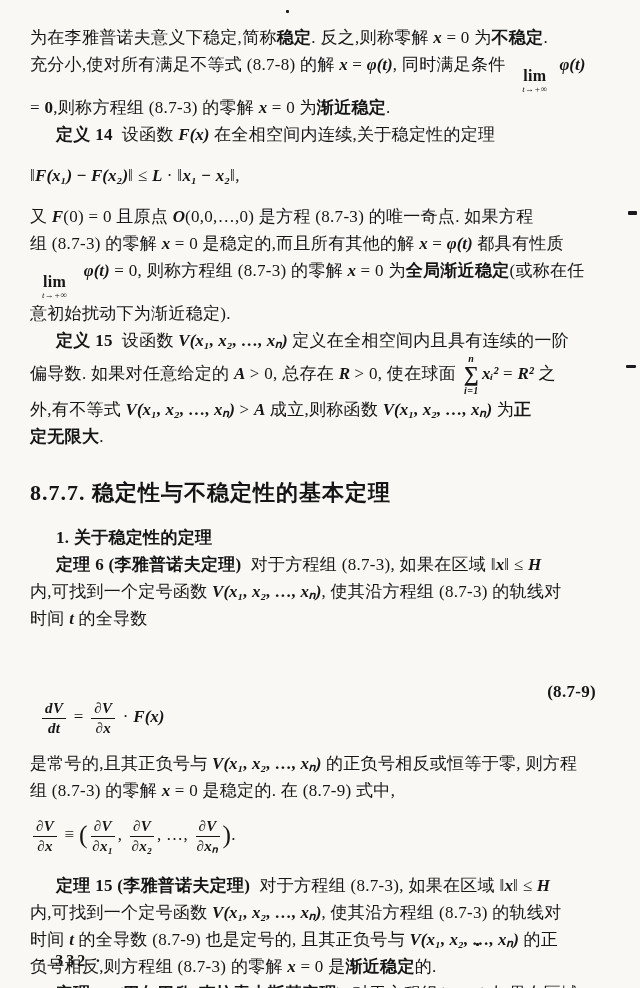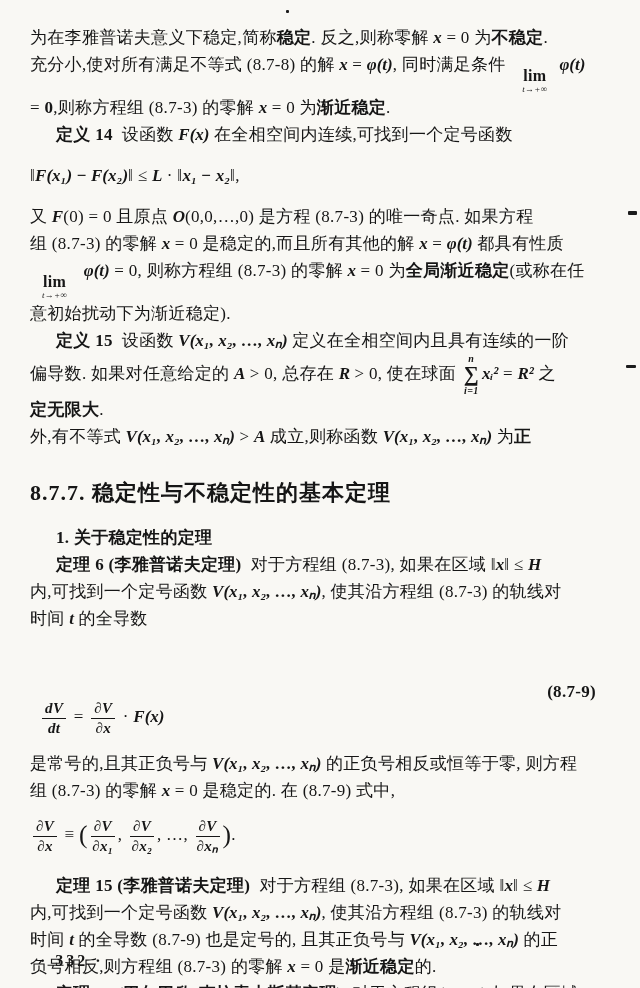--- a/index.html
+++ b/index.html
@@ -109,30 +109,30 @@
   .a4 { left:476px; top:943px; width:3px;  height:3px; }
 </style>
 </head>
 <body>
 
 <div class="page">
 
   <div class="line"><span>为在李雅普诺夫意义下稳定,简称</span><span class="bold">稳定</span><span>. 反之,则称零解 </span><span class="math">x</span><span> = 0 为</span><span class="bold">不稳定</span><span>.</span></div>
   <div class="line"><span>充分小,使对所有满足不等式 (8.7-8) 的解 </span><span class="math">x</span><span> = </span><span class="math">φ(t)</span><span>, 同时满足条件 </span><span class="limwrap"><span class="limtop">lim</span><span class="limsub">t→+∞</span></span><span class="math">φ(t)</span></div>
   <div class="line"><span>= </span><span class="bold">0</span><span>,则称方程组 (8.7-3) 的零解 </span><span class="math">x</span><span> = 0 为</span><span class="bold">渐近稳定</span><span>.</span></div>
-  <div class="line indent"><span class="bold">定义 14</span><span>  设函数 </span><span class="math">F(x)</span><span> 在全相空间内连续,可找到一个定号函数</span></div>
+  <div class="line indent"><span class="bold">定义 14</span><span>  设函数 </span><span class="math">F(x)</span><span> 在全相空间内连续,关于稳定性的定理</span></div>
   <div class="line center"><span>‖</span><span class="math">F(x₁) − F(x₂)</span><span>‖ ≤ </span><span class="math">L</span><span> · ‖</span><span class="math">x₁ − x₂</span><span>‖,</span></div>
   <div class="line"><span>又 </span><span class="math">F</span><span>(0) = 0 且原点 </span><span class="math">O</span><span>(0,0,…,0) 是方程 (8.7-3) 的唯一奇点. 如果方程</span></div>
   <div class="line"><span>组 (8.7-3) 的零解 </span><span class="math">x</span><span> = 0 是稳定的,而且所有其他的解 </span><span class="math">x</span><span> = </span><span class="math">φ(t)</span><span> 都具有性质</span></div>
   <div class="line"><span class="limwrap"><span class="limtop">lim</span><span class="limsub">t→+∞</span></span><span> </span><span class="math">φ(t)</span><span> = 0, 则称方程组 (8.7-3) 的零解 </span><span class="math">x</span><span> = 0 为</span><span class="bold">全局渐近稳定</span><span>(或称在任</span></div>
   <div class="line"><span>意初始扰动下为渐近稳定).</span></div>
   <div class="line indent"><span class="bold">定义 15</span><span>  设函数 </span><span class="math">V(x₁, x₂, …, xₙ)</span><span> 定义在全相空间内且具有连续的一阶</span></div>
   <div class="line"><span>偏导数. 如果对任意给定的 </span><span class="math">A</span><span> &gt; 0, 总存在 </span><span class="math">R</span><span> &gt; 0, 使在球面 </span><span class="sumwrap"><span class="sumtop">n</span><span class="sumsym">∑</span><span class="sumsub">i=1</span></span><span class="math">xᵢ²</span><span> = </span><span class="math">R²</span><span> 之</span></div>
+  <div class="line"><span>外,有不等式 </span><span class="math">V(x₁, x₂, …, xₙ)</span><span> &gt; </span><span class="math">A</span><span> 成立,则称函数 </span><span class="math">V(x₁, x₂, …, xₙ)</span><span> 为</span><span class="bold">正</span></div>
   <div class="line"><span class="bold">定无限大</span><span>.</span></div>
-  <div class="line"><span>外,有不等式 </span><span class="math">V(x₁, x₂, …, xₙ)</span><span> &gt; </span><span class="math">A</span><span> 成立,则称函数 </span><span class="math">V(x₁, x₂, …, xₙ)</span><span> 为</span><span class="bold">正</span></div>
 
   <div class="section-heading">8.7.7. 稳定性与不稳定性的基本定理</div>
 
   <div class="line indent subhead"><span>1. 关于稳定性的定理</span></div>
   <div class="line indent"><span class="bold">定理 6 (李雅普诺夫定理)</span><span>  对于方程组 (8.7-3), 如果在区域 ‖</span><span class="math">x</span><span>‖ ≤ </span><span class="math">H</span></div>
   <div class="line"><span>内,可找到一个定号函数 </span><span class="math">V(x₁, x₂, …, xₙ)</span><span>, 使其沿方程组 (8.7-3) 的轨线对</span></div>
   <div class="line"><span>时间 </span><span class="math">t</span><span> 的全导数</span></div>
   <div class="line center">
     <span class="eqtag">(8.7-9)</span>
   <span class="frac"><span class="num">dV</span><span class="den">dt</span></span><span> = </span><span class="frac"><span class="num">∂V</span><span class="den">∂x</span></span><span> · </span><span class="math">F(x)</span></div>

